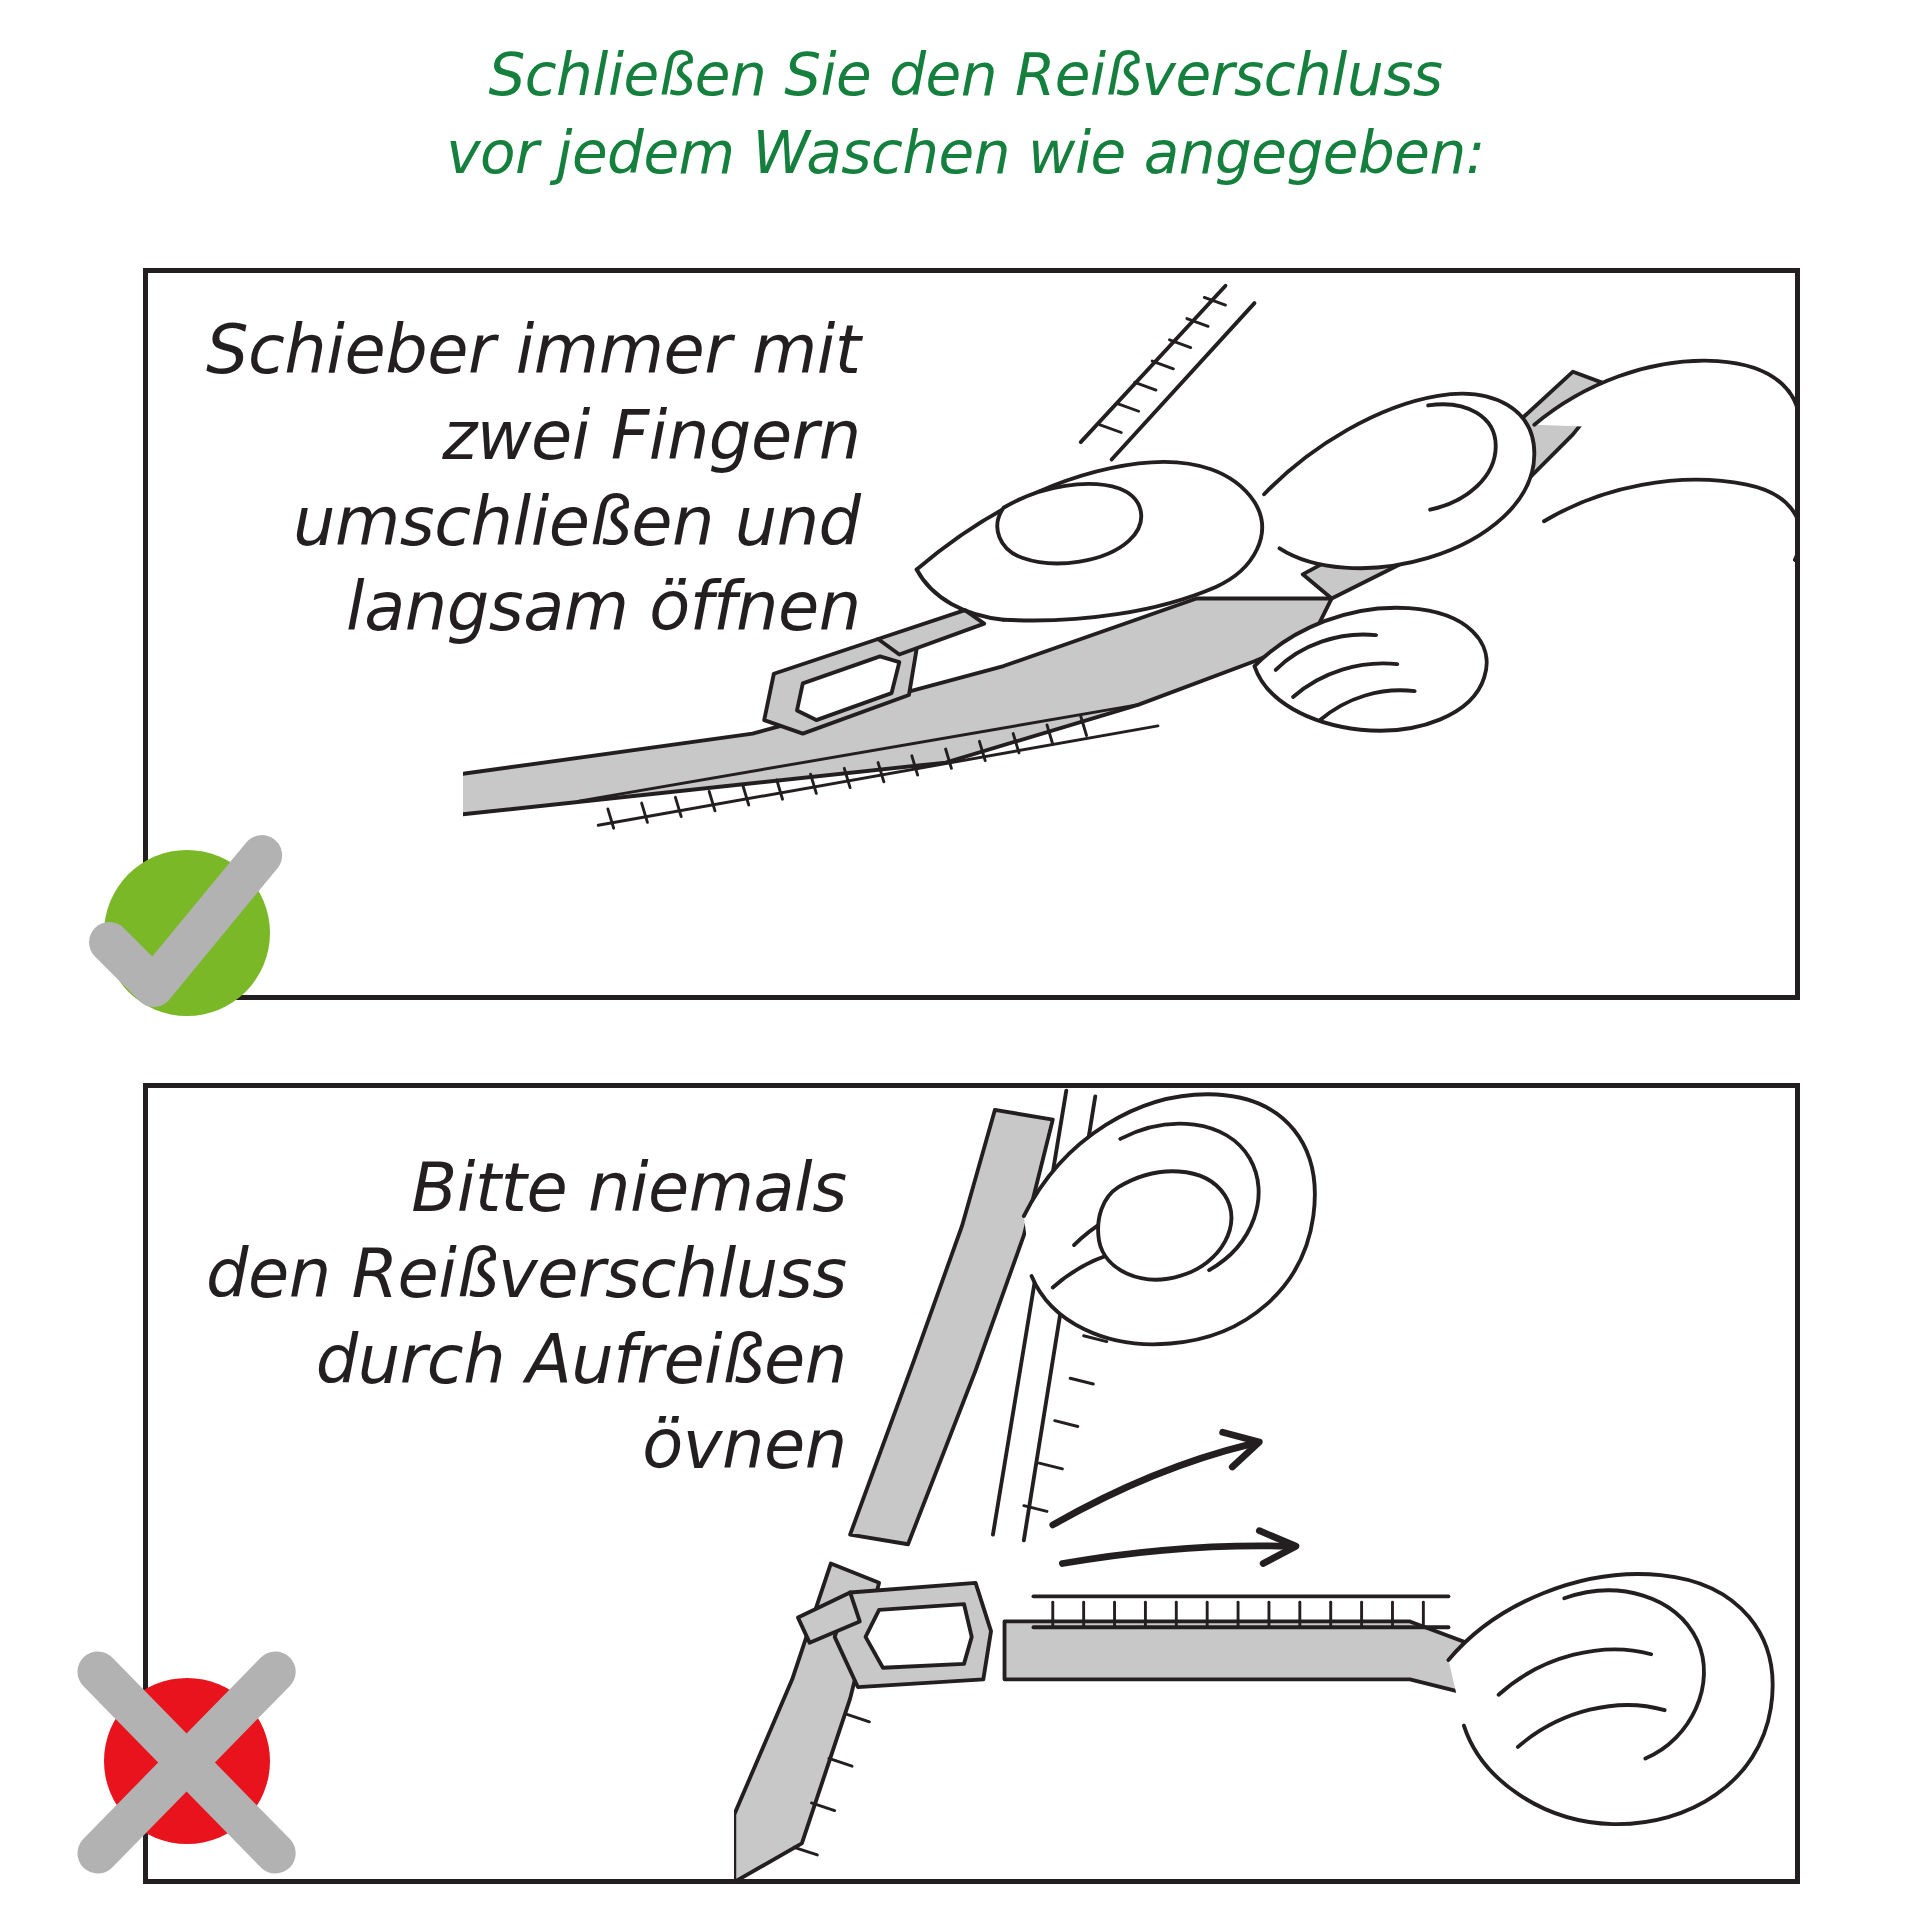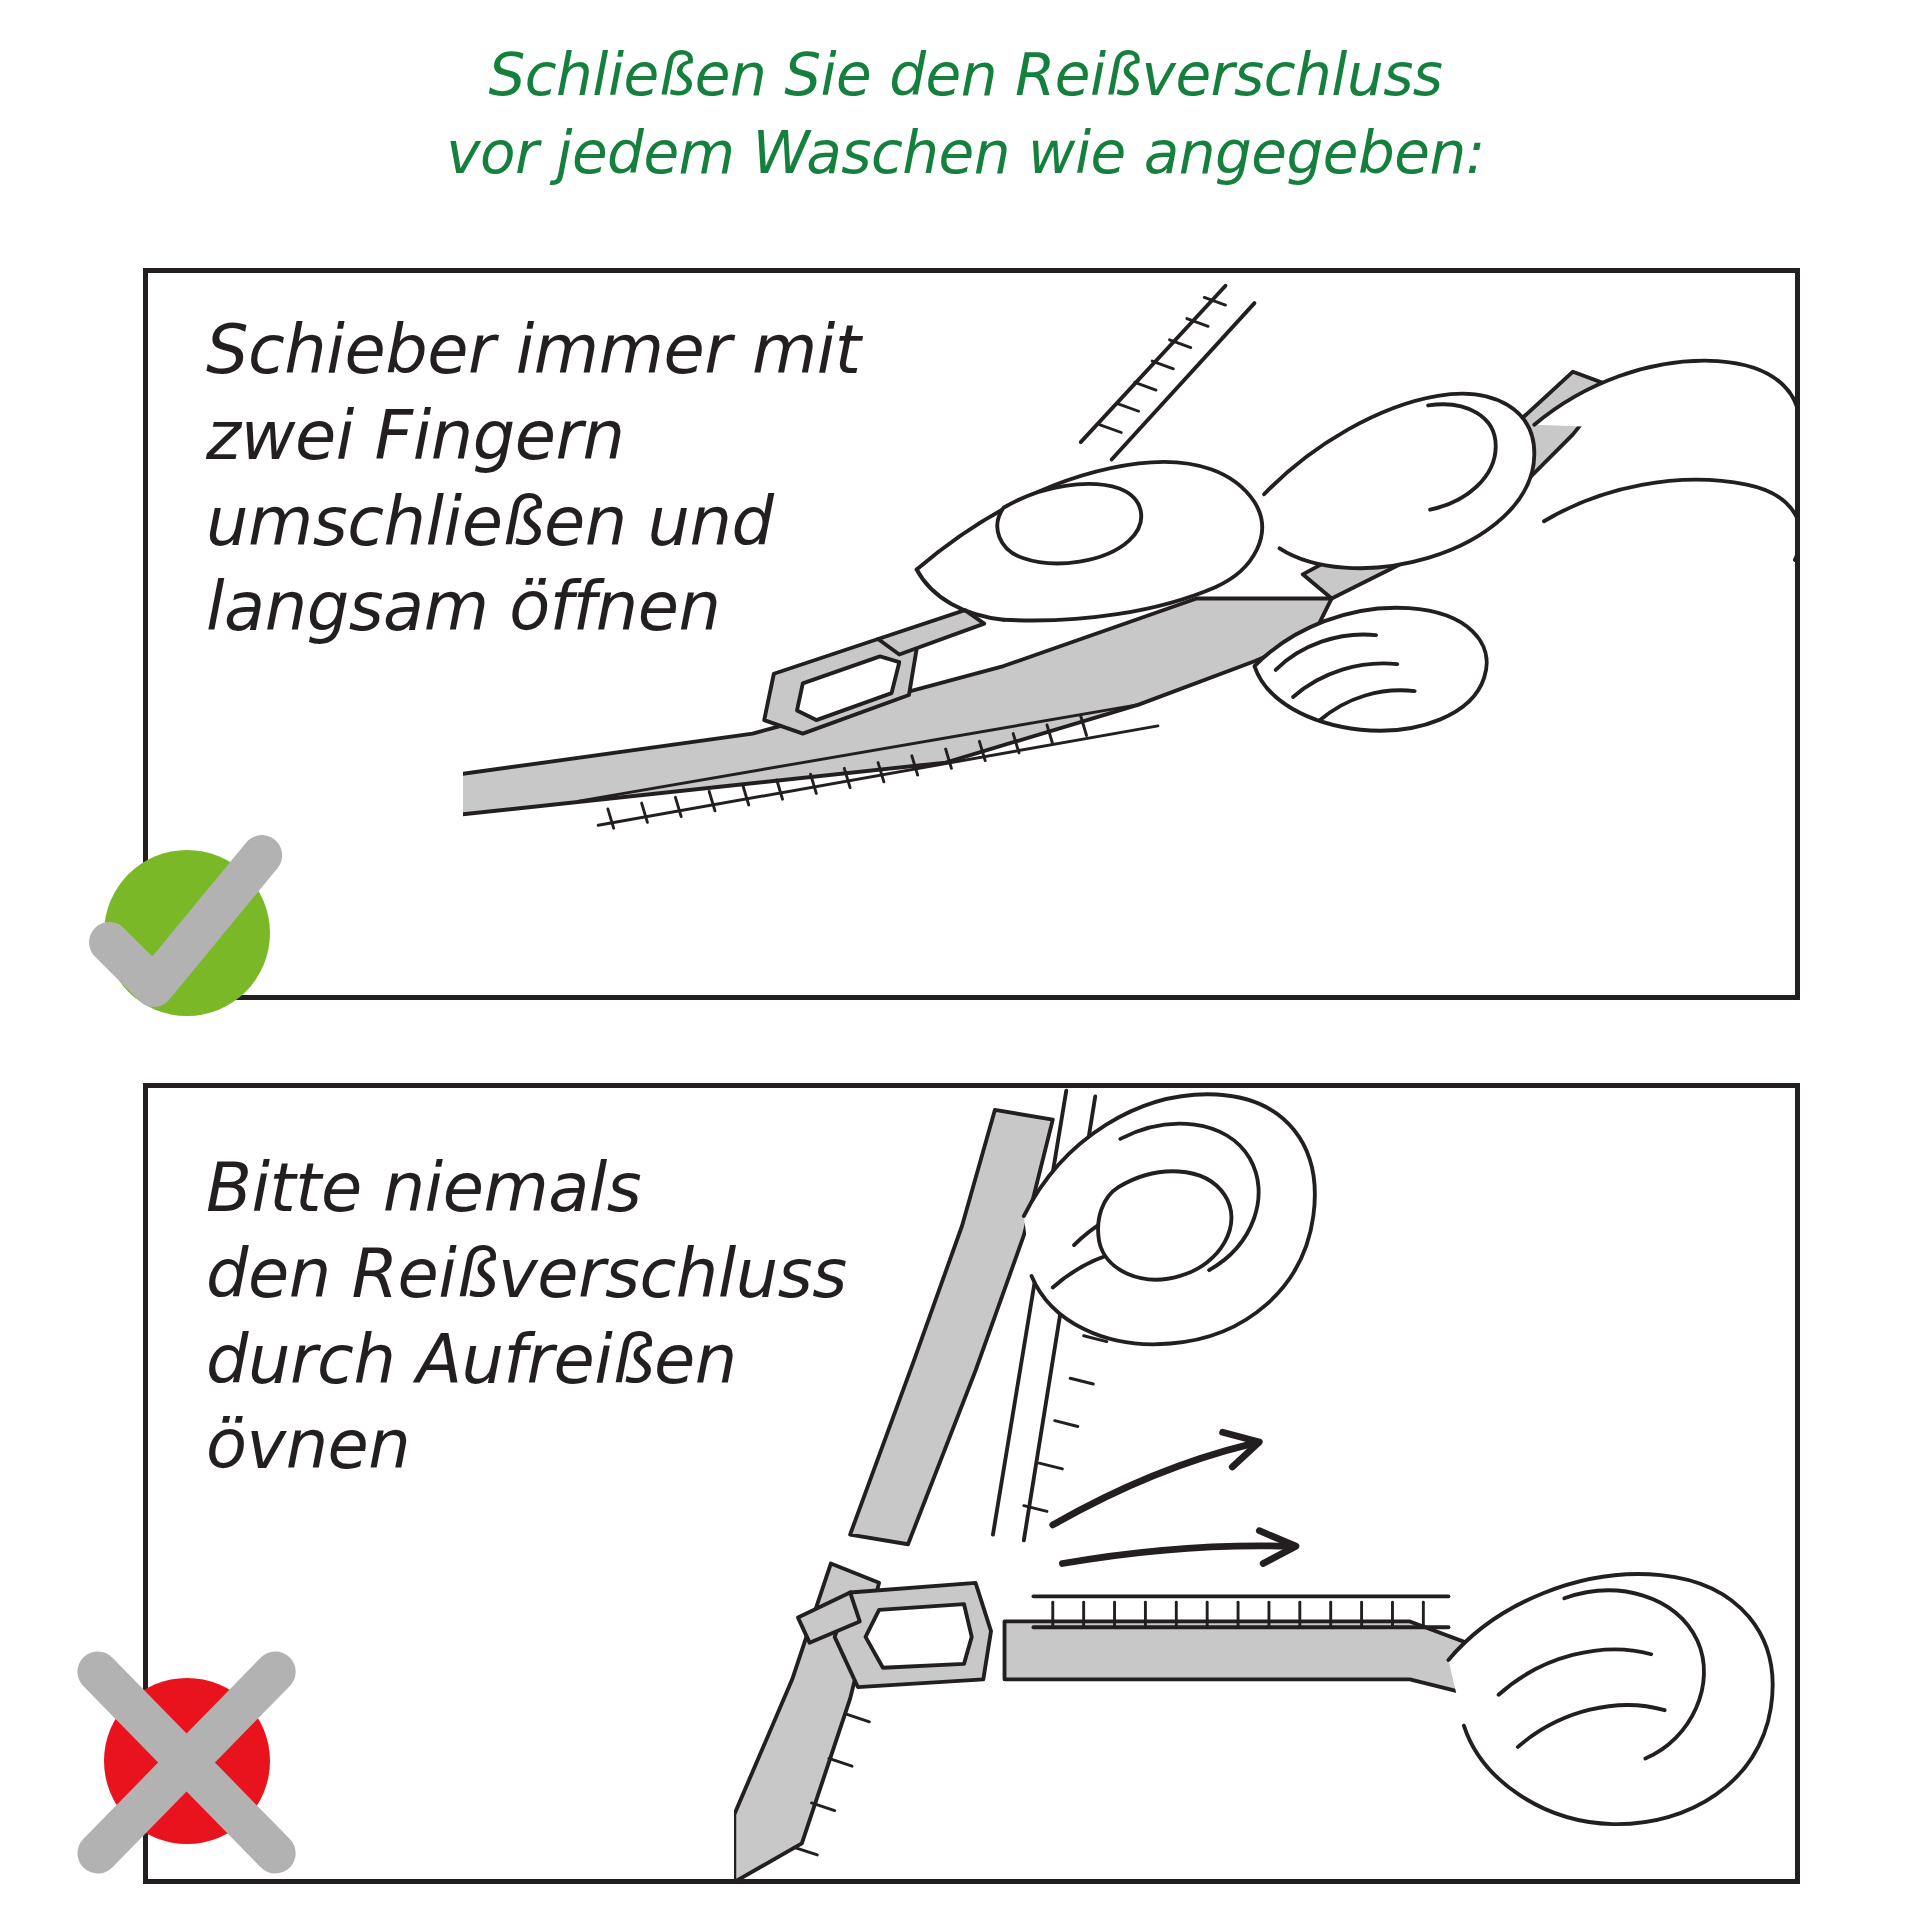--- a/index.html
+++ b/index.html
@@ -61,20 +61,21 @@
   .panel-text {
     position: absolute;
     left: 58px;
     top: 35px;
     font-style: italic;
     font-size: 67px;
     line-height: 1.28;
     letter-spacing: -0.5px;
     color: #231f20;
     white-space: pre-line;
+    text-align: right;
   }
   .panel-bad .panel-text {
     top: 58px;
     font-style: italic;
   }
 
   
   .badge {
     position: absolute;
     width: 166px;

